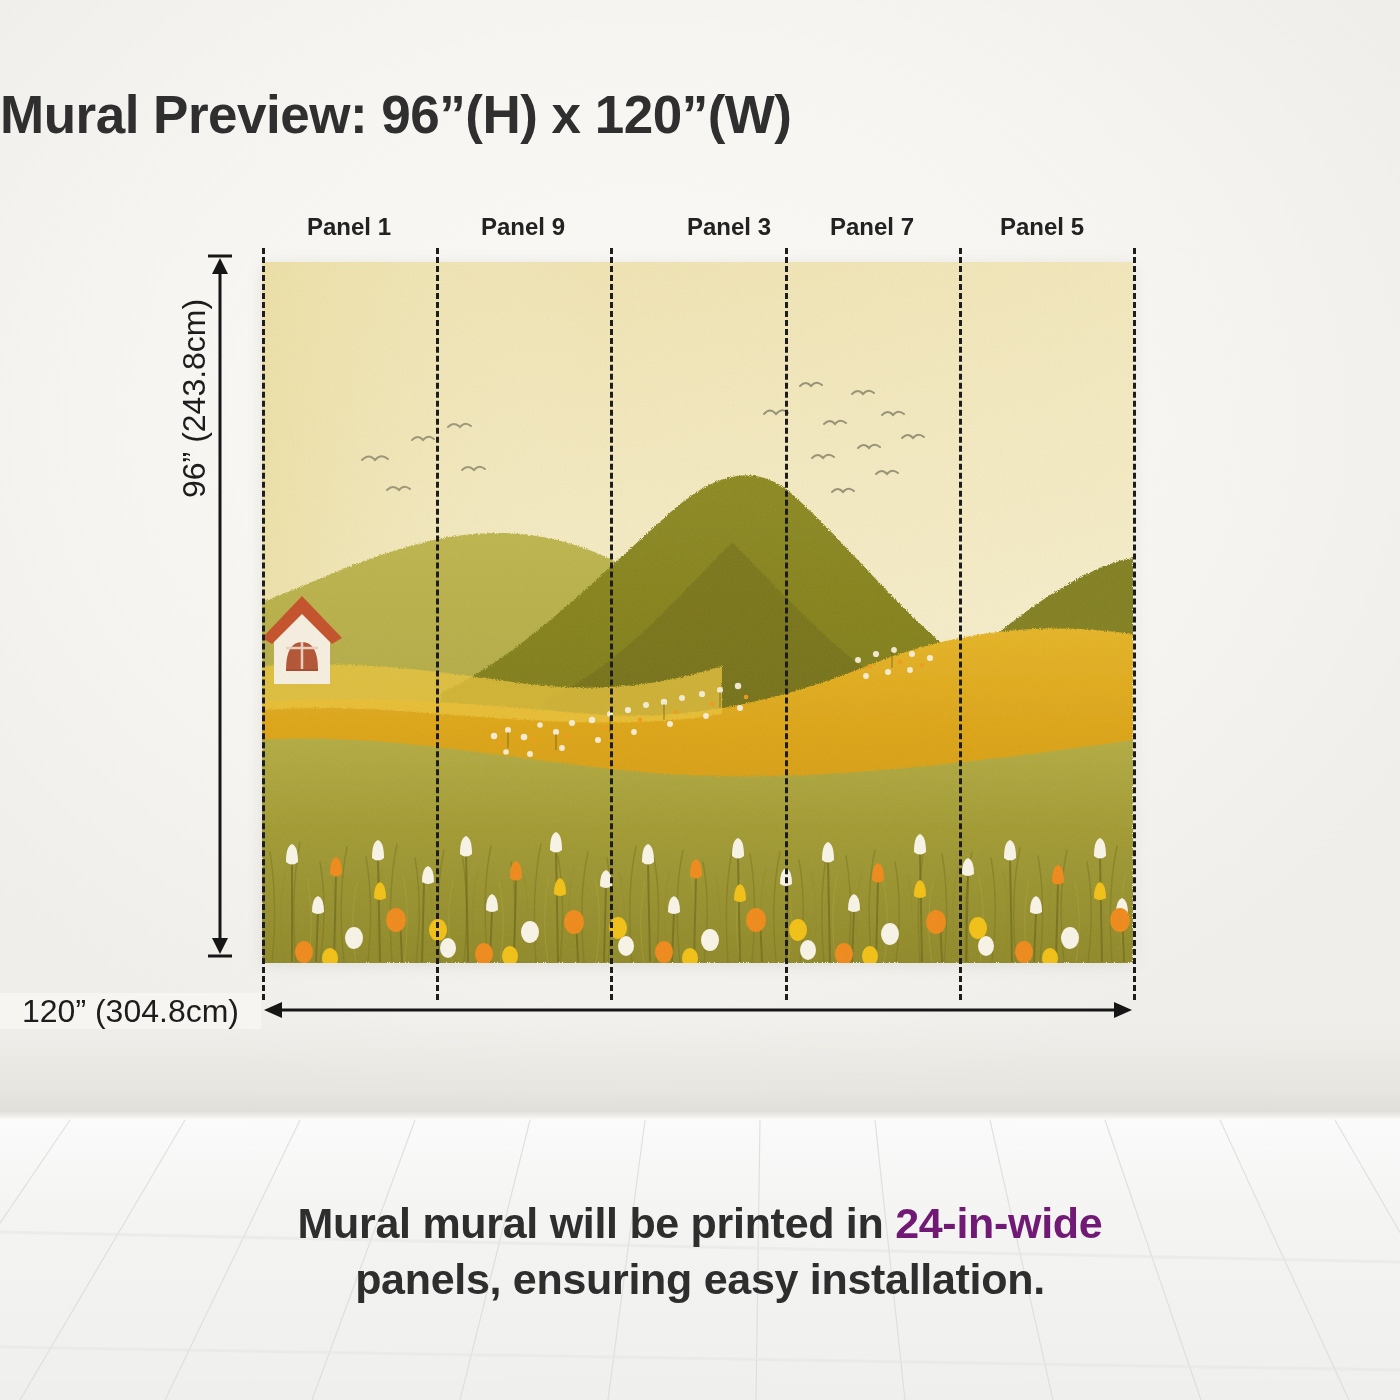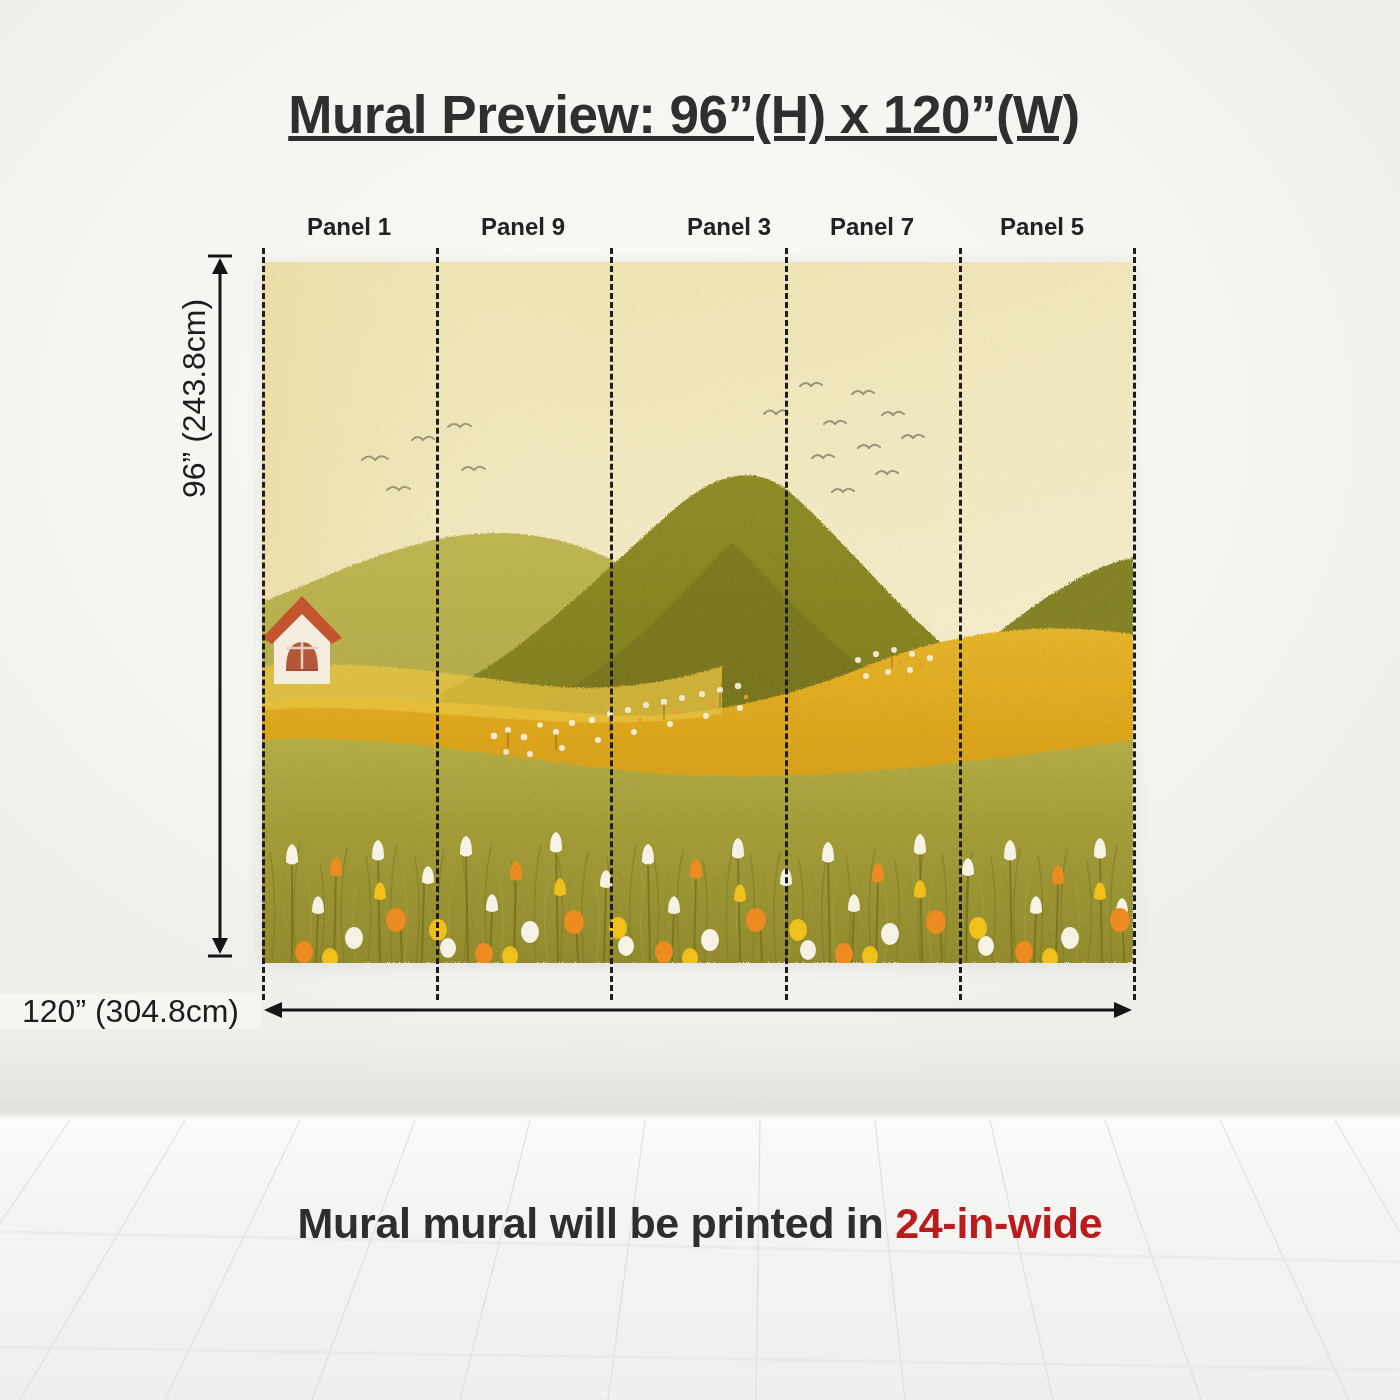--- a/index.html
+++ b/index.html
@@ -29,31 +29,31 @@
     overflow:hidden;
   }
   #floor .baseboard{
     position:absolute; left:0; top:0; width:1400px; height:7px;
     background:linear-gradient(to bottom,#E3E2DE,#F7F7F5);
   }
   #floor svg{ position:absolute; left:0; top:0; }
 
   
   #title{
-    position:absolute; top:84px; left:0; width:1368px; text-align:center;
-    font-size:53px; font-weight:bold; color:#2F2F2F; letter-spacing:-.5px;text-decoration:underline;
+    position:absolute; top:84px; left:0; width:1368px; 
+    font-size:53px; font-weight:bold; color:#2F2F2F; letter-spacing:-.5px;
   }
 
   
   #caption{
     position:absolute; top:1196px; left:0; width:1400px; text-align:center;
     font-size:43px; font-weight:bold; color:#2E2E2E; line-height:1.30;
     letter-spacing:-.3px;
   }
-  #caption .accent{ color:#b91c1c; }
+  #caption .accent{ color:#701a75; }
 
   
   #mural{
     position:absolute; left:262px; top:262px; width:871px; height:701px;
     overflow:hidden;
     box-shadow:0 2px 14px rgba(110,105,90,.13);
   }
   #mural svg{ display:block; }
 
   
@@ -493,13 +493,14 @@
   <path d="M874 22 l-18 -8 v16 Z" fill="#161616"></path>
 </svg>
 <div id="hlabel">
   <span>120” (304.8cm)</span>
 </div>
 
 <div id="caption">
   <div>
     <span>Mural mural will be printed in </span><span class="accent">24-in-wide</span>
   </div>
+  <div>panels, ensuring easy installation.</div>
 </div>
 
 </body></html>

